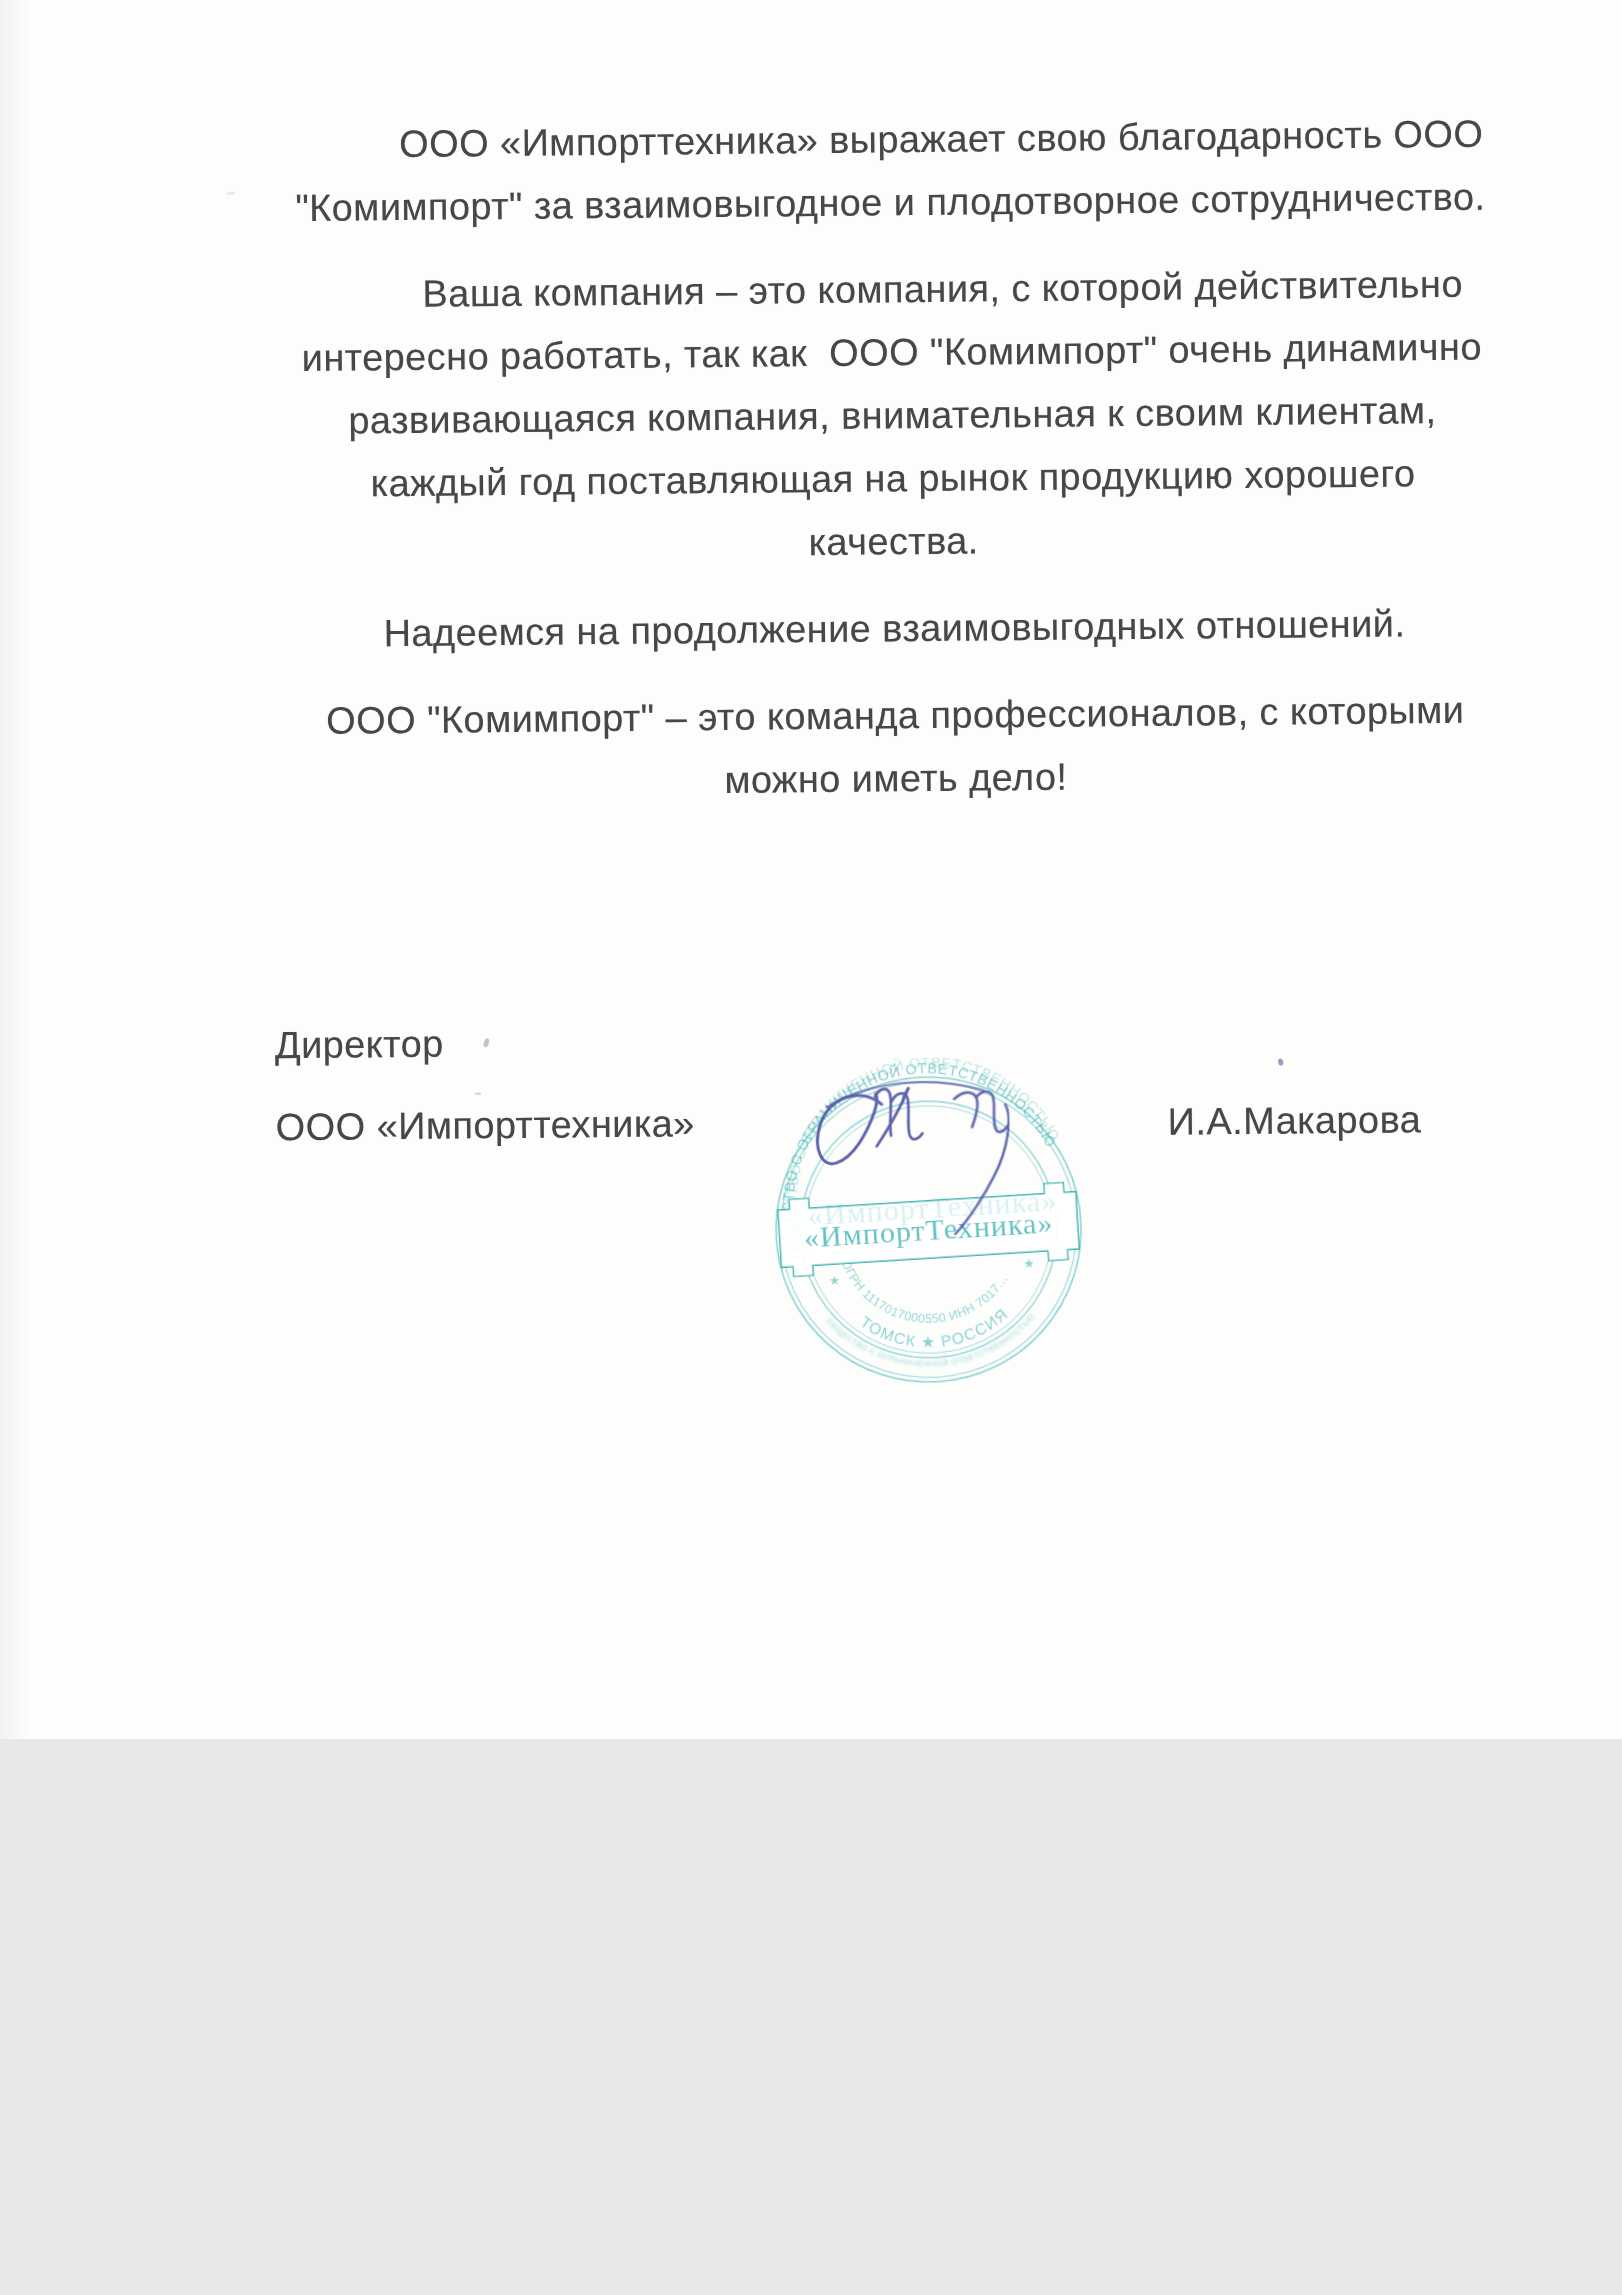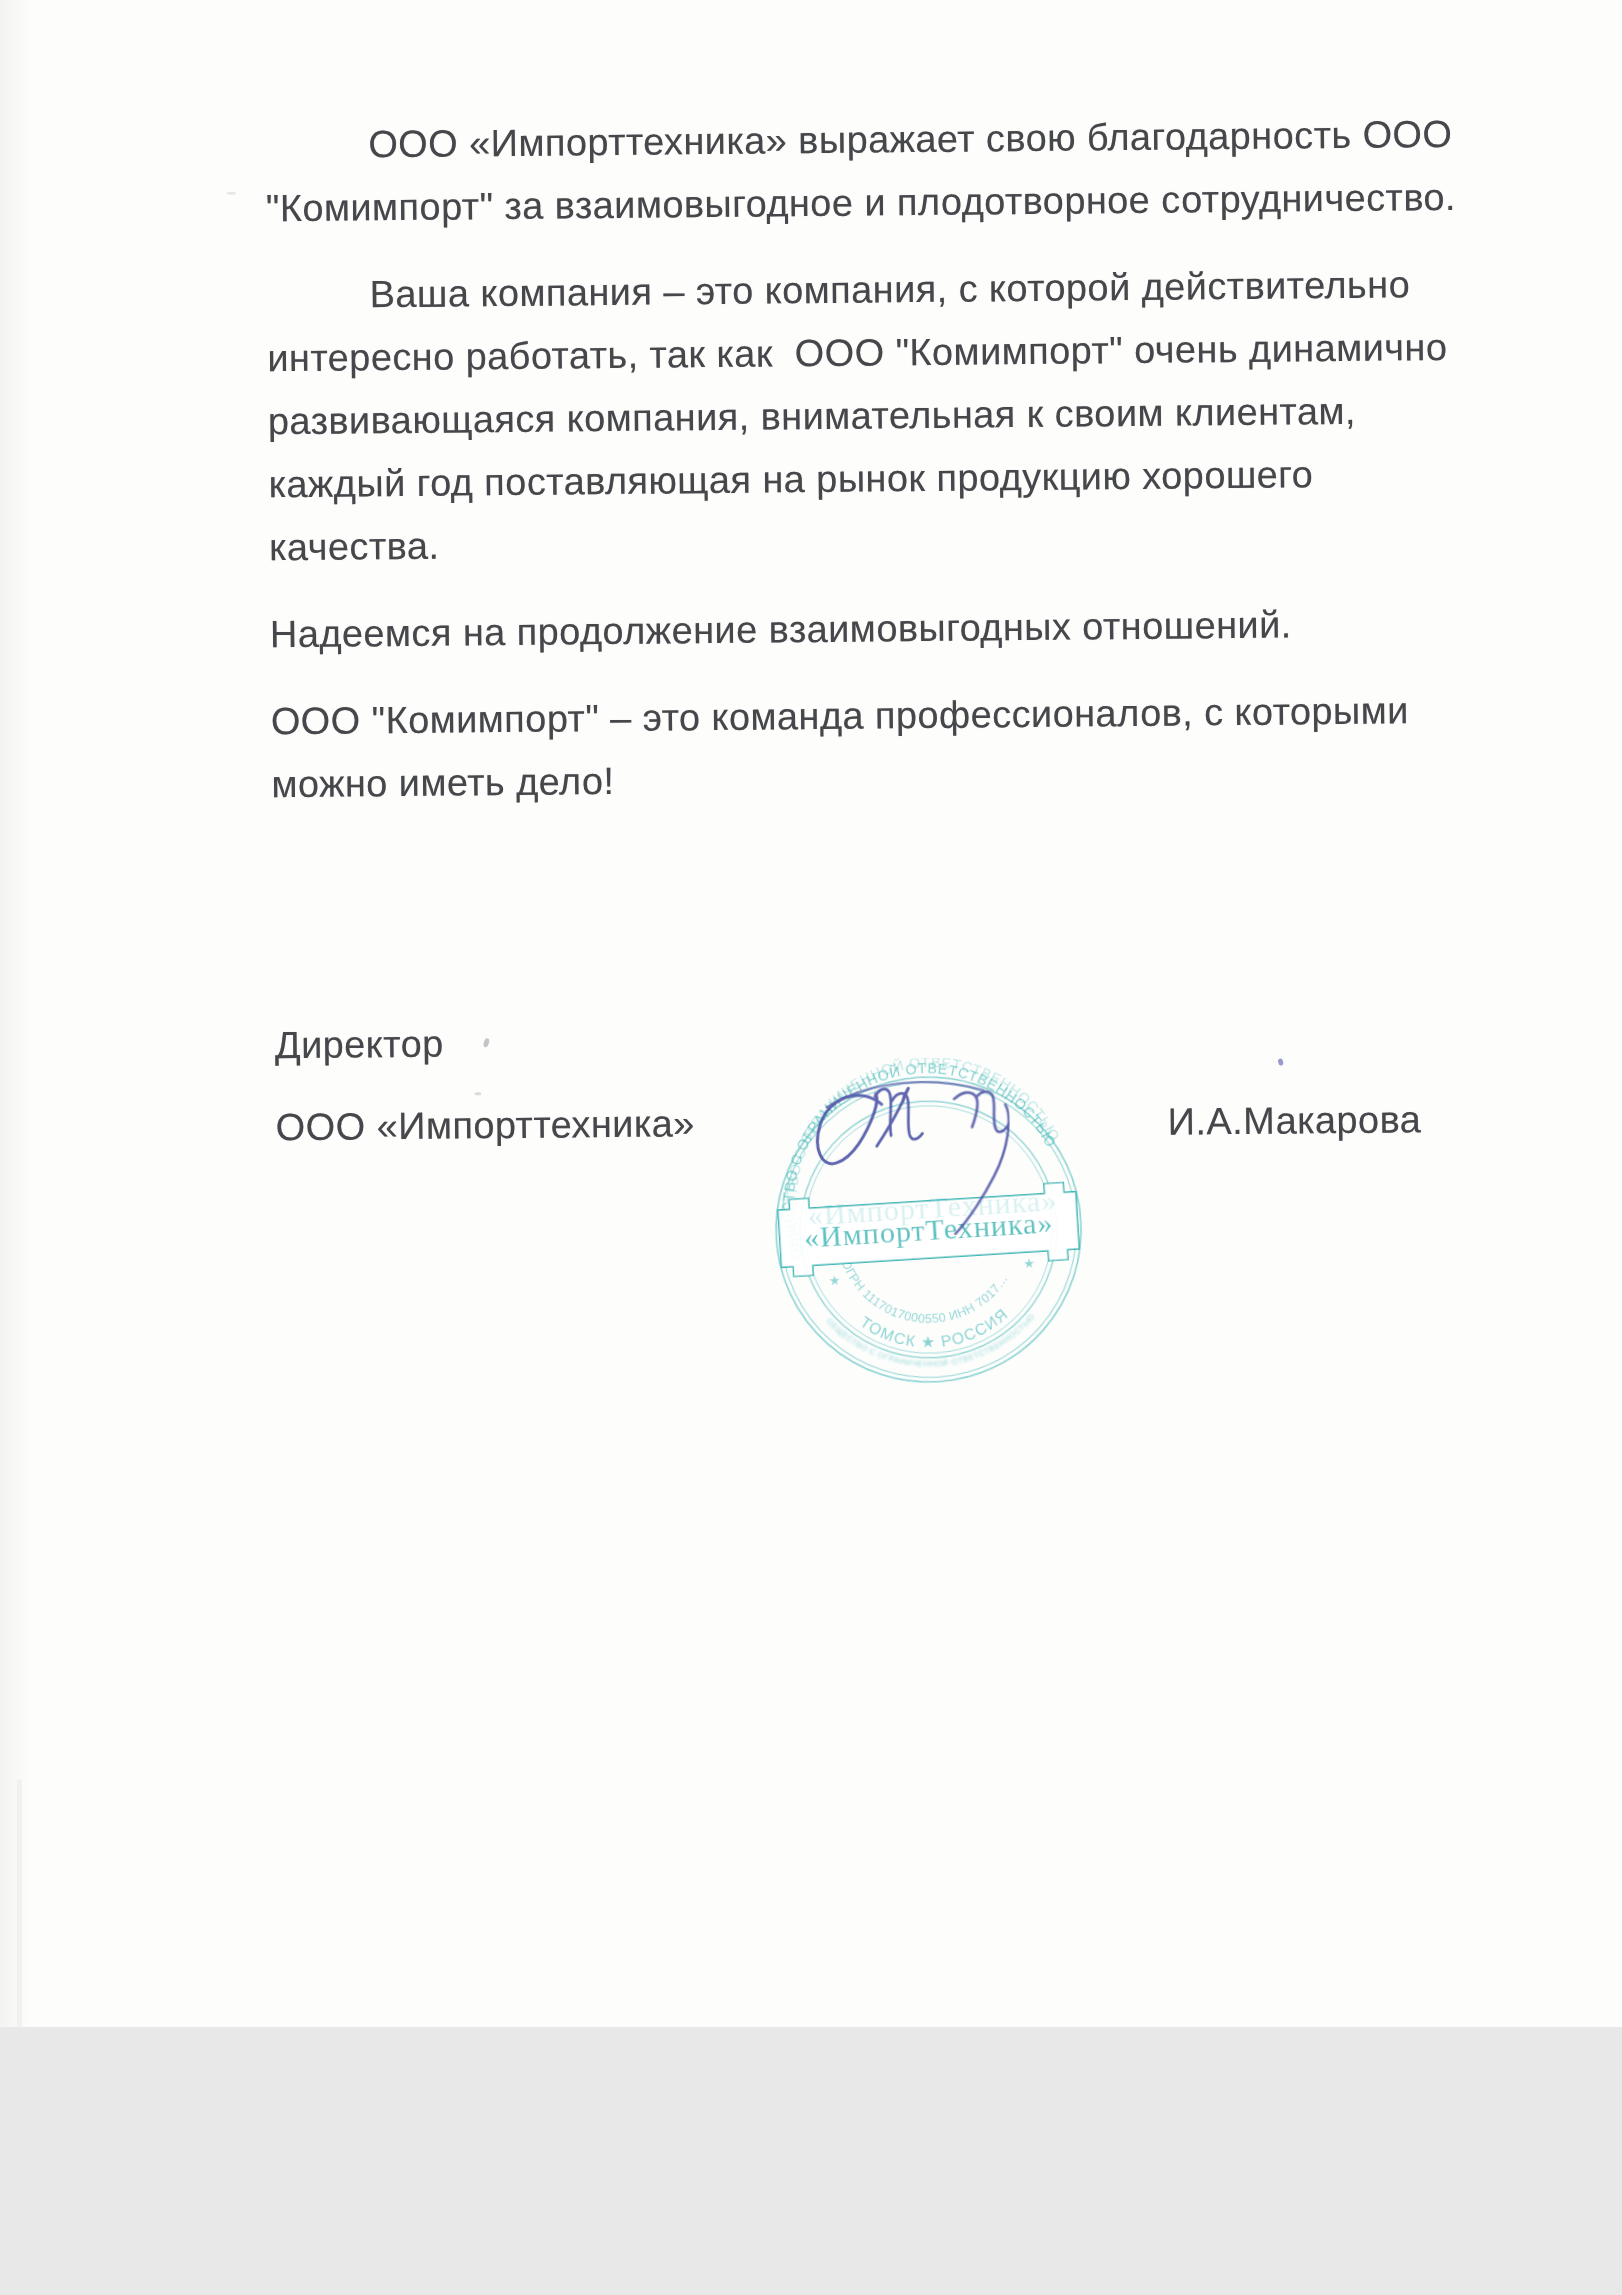--- a/index.html
+++ b/index.html
@@ -1,19 +1,20 @@
 <!DOCTYPE html>
 <html style="font-size:10.5px"><head>
 <meta charset="utf-8">
 <style>
   html,body { margin:0; padding:0; background:#e8e8e8; }
   .page {
-    position:relative; width:1623px; height:2027px;
+    position:relative; width:1623px; height:1739px;
     background:#fdfdfc; overflow:hidden;
     font-family:"Liberation Sans", sans-serif;
+    text-align:center;
   }
   .edge-left {
     position:absolute; left:0; top:0; width:31px; height:100%;
     background:linear-gradient(90deg, rgba(110,110,116,0.07), rgba(110,110,116,0));
     pointer-events:none;
   }
   .edge-streak {
     position:absolute; left:17px; top:1779px; width:4.6px; height:497px;
     background:rgba(100,100,106,0.05); border-radius:2.6px;
   }

